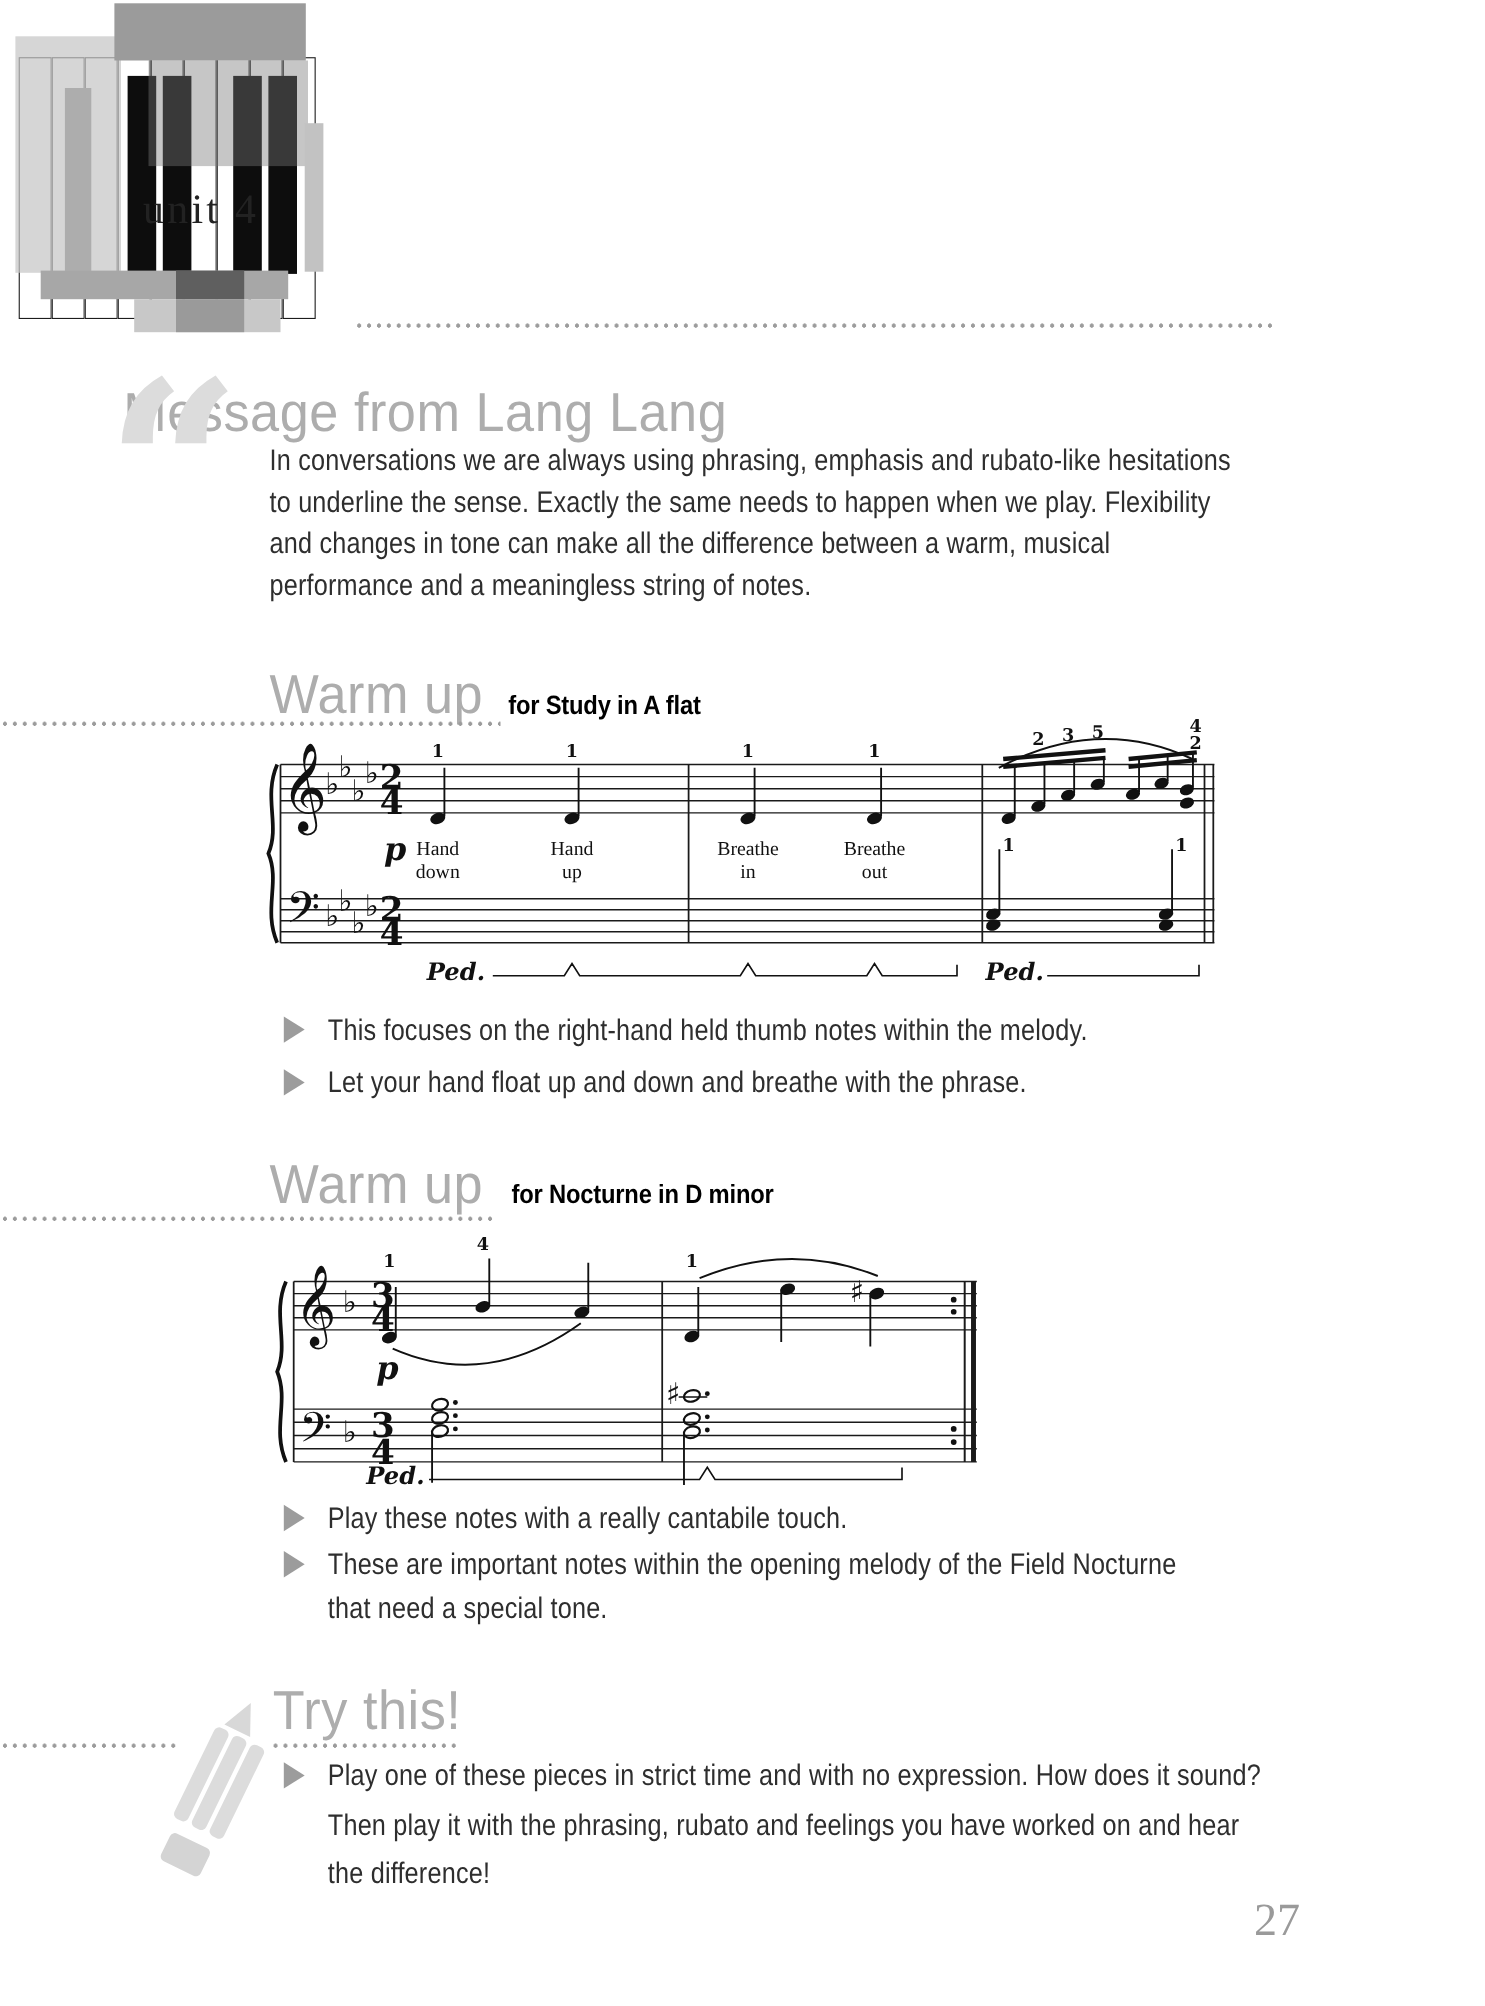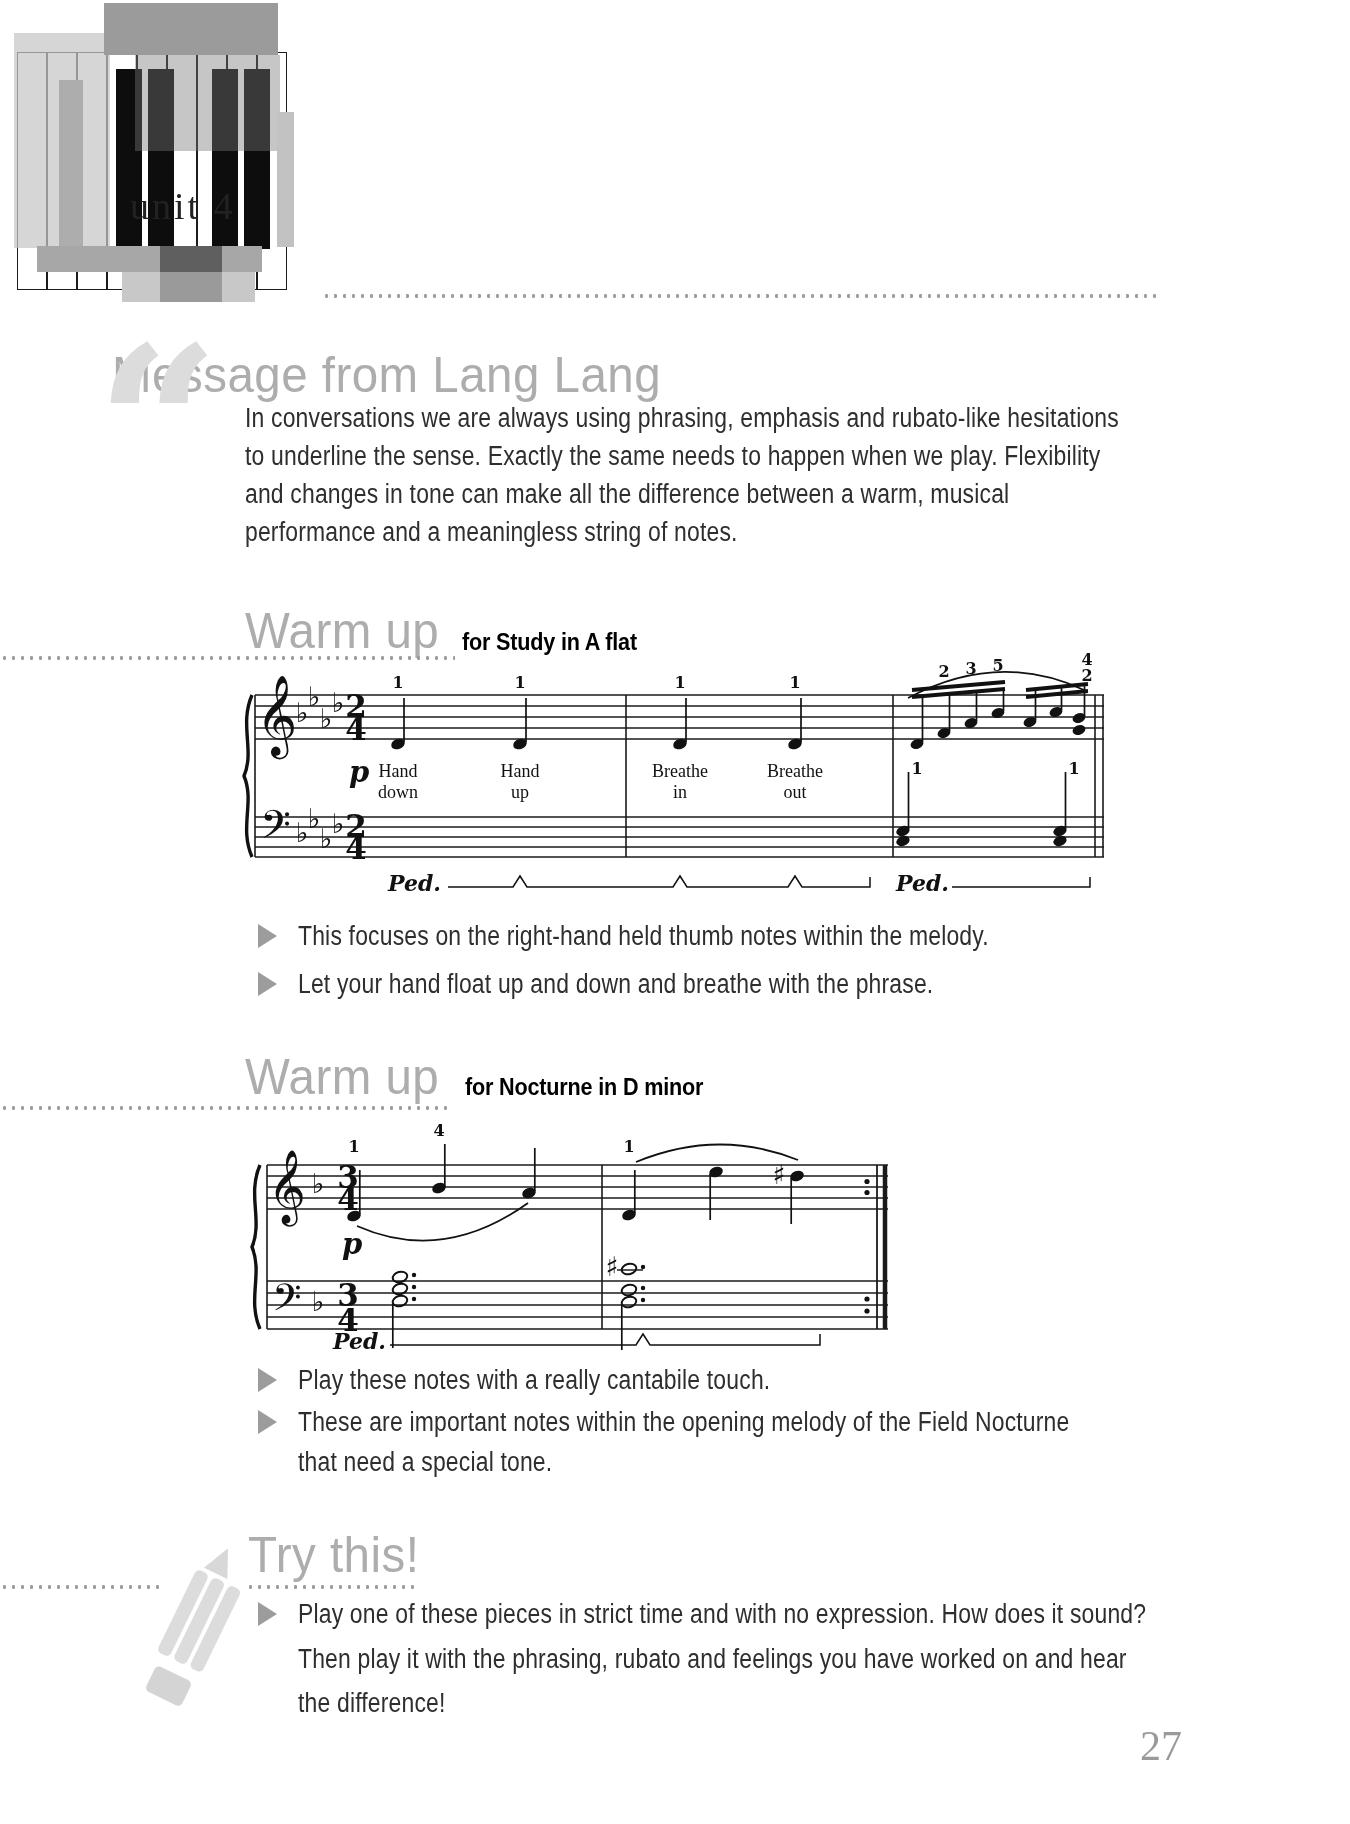--- a/index.html
+++ b/index.html
@@ -60,21 +60,21 @@
     <div class="key-black" style="left:244px;top:69px;width:26px;height:180px;"></div>
 
     <div class="strip" style="left:14px;top:33px;width:96px;height:215px;background:rgba(198,198,198,.72);"></div>
     <div class="strip" style="left:104px;top:3px;width:174px;height:52px;background:#9b9b9b;"></div>
     <div class="strip" style="left:135px;top:55px;width:145px;height:96px;background:rgba(120,120,120,.42);"></div>
     <div class="strip" style="left:277px;top:112px;width:17px;height:135px;background:#c2c2c2;"></div>
     <div class="strip" style="left:37px;top:246px;width:225px;height:26px;background:#a7a7a7;"></div>
     <div class="strip" style="left:160px;top:246px;width:62px;height:26px;background:#5f5f5f;"></div>
     <div class="strip" style="left:122px;top:272px;width:133px;height:30px;background:#c8c8c8;"></div>
     <div class="strip" style="left:160px;top:272px;width:62px;height:30px;background:#9a9a9a;"></div>
-    <div id="unit-label" class="abs" style="left:130px;top:184px;text-align:right;">unit 4</div>
+    <div id="unit-label" class="abs" style="left:130px;top:169px;text-align:right;">unit 4</div>
   </div>
 
 
   <div class="dotted abs" style="left:322px;top:294px;width:836px;"></div>
 
   <div class="gray-head abs" style="left:112px;top:346px;">Message from Lang Lang</div>
   <div id="quote-mark" class="abs" style="left:96px;top:318px;">“</div>
   <div class="body-line cond abs" style="left:245px;top:404px;">In conversations we are always using phrasing, emphasis and rubato-like hesitations</div>
   <div class="body-line cond abs" style="left:245px;top:442px;">to underline the sense. Exactly the same needs to happen when we play. Flexibility</div>
   <div class="body-line cond abs" style="left:245px;top:480px;">and changes in tone can make all the difference between a warm, musical</div>

